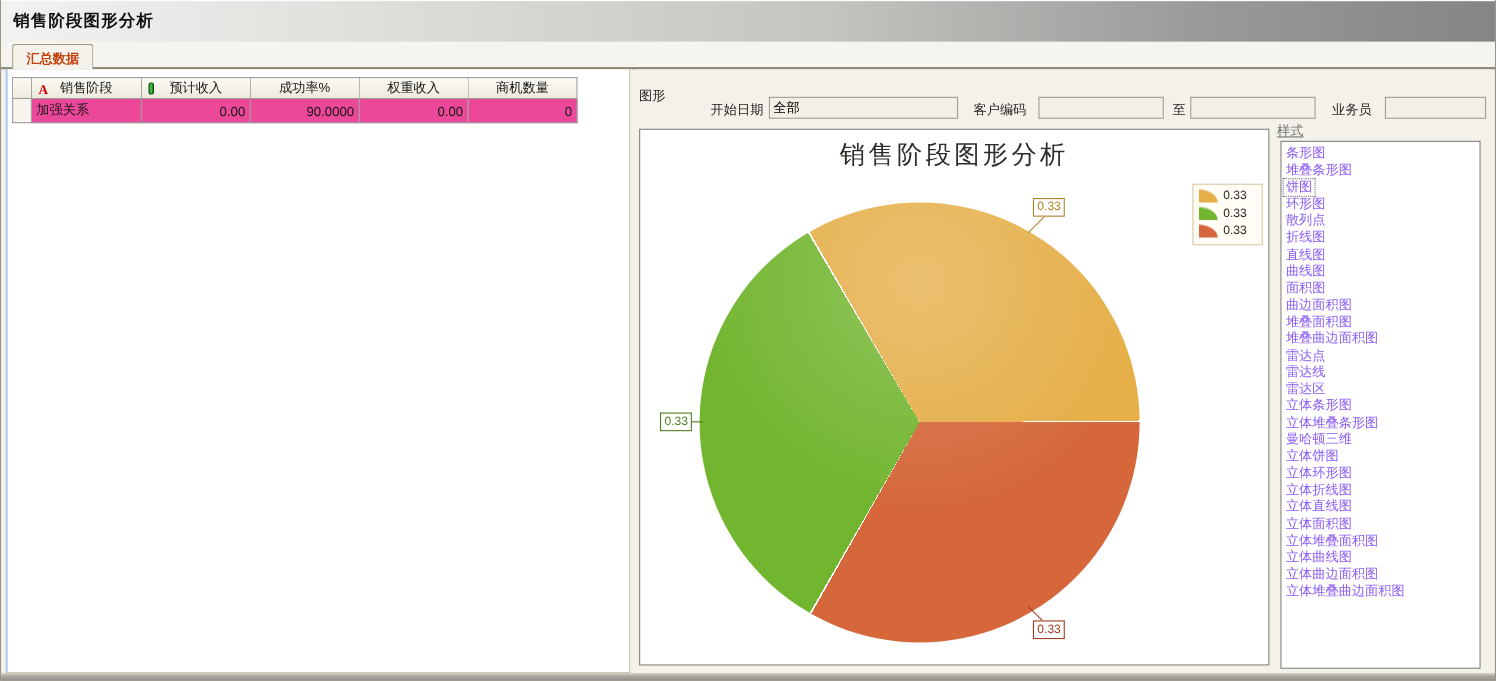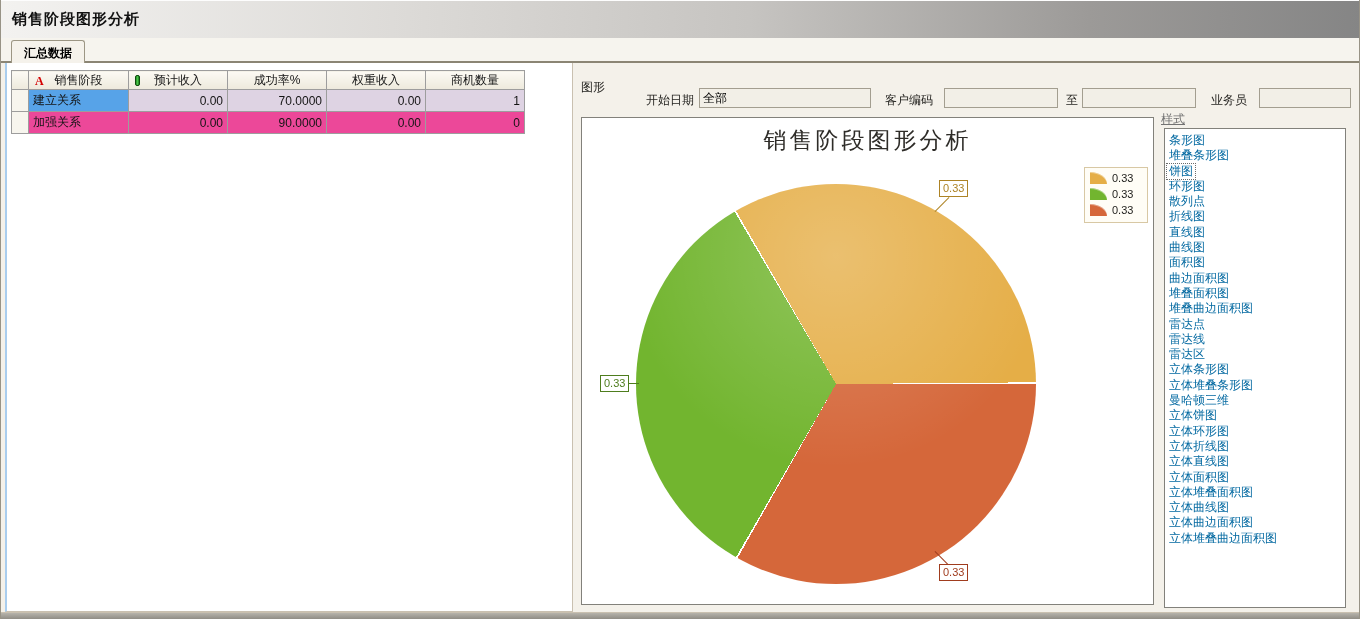--- a/index.html
+++ b/index.html
@@ -12,21 +12,21 @@
   
   .titlebar { position:absolute; left:0; top:0; width:1360px; height:38px;
     background:linear-gradient(90deg,#F3F2F0 0%,#DCDAD7 30%,#C6C4C1 55%,#9C9A98 80%,#858585 100%);
     border-top:1px solid #FDFDFD; }
   .titlebar .wtitle { position:absolute; left:11px; top:9px; font-size:15px; font-weight:bold; color:#111; letter-spacing:1px; }
   
   .tabstrip { position:absolute; left:0; top:38px; width:1360px; height:25px; background:#F6F4EE; }
   .tabline { position:absolute; left:0; top:61px; width:1360px; height:0; border-top:2px solid #8B8574; }
   .tab-active { position:absolute; left:10px; top:40px; height:23px; padding:4px 12px 0 12px;
     background:#F5F2EB; border:1px solid #9C9684; border-bottom:none; border-radius:3px 3px 0 0;
-    font-size:12px; font-weight:bold; color:#000000; z-index:3; }
+    font-size:12px; font-weight:bold; color:#c2410c; z-index:3; }
   
   .left-panel { position:absolute; left:4px; top:63px; width:568px; height:549px; background:#FFFFFF;
     border-left:2px solid #A9CDEE; border-right:1px solid #C9C0B0; border-bottom:1px solid #C9C0B0; }
   
   table.grid { position:absolute; left:4px; top:7px; border-collapse:collapse; font-size:12px; color:#141414; }
   table.grid td, table.grid th { border:1px solid #9D9D9D; height:22px; padding:0 4px; white-space:nowrap; }
   table.grid th { height:19px; font-weight:normal; background:linear-gradient(#FCFAF4,#EDE9DC); text-align:center; position:relative; }
   td.rowsel { width:17px; min-width:17px; background:#F7F5EE; }
   th.rowsel { background:linear-gradient(#FCFAF4,#EDE9DC); }
   .c-stage { width:100px; min-width:100px; text-align:left; }
@@ -55,21 +55,21 @@
   .legend-item { display:flex; align-items:center; margin-bottom:4px; }
   .legend-swatch { width:17px; height:12px; border-radius:0 100% 0 0; margin-right:5px;
     box-shadow:inset 0 1px 0 rgba(255,255,255,0.4); }
   .legend-label { font-size:11px; color:#1F1E1B; }
   .callout { position:absolute; background:#fff; border:1px solid #888; font-size:11px; padding:0 3px; line-height:15px; }
   .leader { position:absolute; height:0; border-top:1px solid #888; }
   
   .style-label { position:absolute; left:583px; top:48px; font-size:12px; color:#737373;text-decoration:underline; }
   .style-list { position:absolute; left:586px; top:65px; width:182px; height:480px; background:#fff;
     border:1px solid #82817B; padding:2px 0 0 2px; overflow:hidden; }
-  .style-item { font-size:12px; line-height:15.3px; color:#0369a1; white-space:nowrap; padding:0 2px; display:inline-block; width:auto; }
+  .style-item { font-size:12px; line-height:15.3px; color:#8b5cf6; white-space:nowrap; padding:0 2px; display:inline-block; width:auto; }
   .style-item-wrap { line-height:15.3px; height:15.3px; }
   .focused .style-item { outline:1px dotted #6B6B6B; }
   
   .bottom-strip { position:absolute; left:0; top:612px; width:1360px; height:7px;
     border-top:1px solid #C9C0B0; background:linear-gradient(#B6B3AB,#908D86); }
 </style>
 </head>
 <body>
 
 <div class="titlebar">
@@ -89,28 +89,20 @@
         <span class="hicon-a">A</span>
         <span>销售阶段</span>
       </th>
       <th class="c-num">
         <span class="hicon-bar"></span>
         <span>预计收入</span>
       </th>
       <th class="c-num"><span>成功率%</span></th>
       <th class="c-num"><span>权重收入</span></th>
       <th class="c-num"><span>商机数量</span></th>
-    </tr>
-    <tr class="r1">
-      <td class="rowsel"></td>
-      <td class="c-stage sel-cell">建立关系</td>
-      <td class="c-num dcell">0.00</td>
-      <td class="c-num dcell">70.0000</td>
-      <td class="c-num dcell">0.00</td>
-      <td class="c-num dcell">1</td>
     </tr>
     <tr class="r3">
       <td class="rowsel"></td>
       <td class="c-stage dcell">加强关系</td>
       <td class="c-num dcell">0.00</td>
       <td class="c-num dcell">90.0000</td>
       <td class="c-num dcell">0.00</td>
       <td class="c-num dcell">0</td>
     </tr>
   </tbody>

